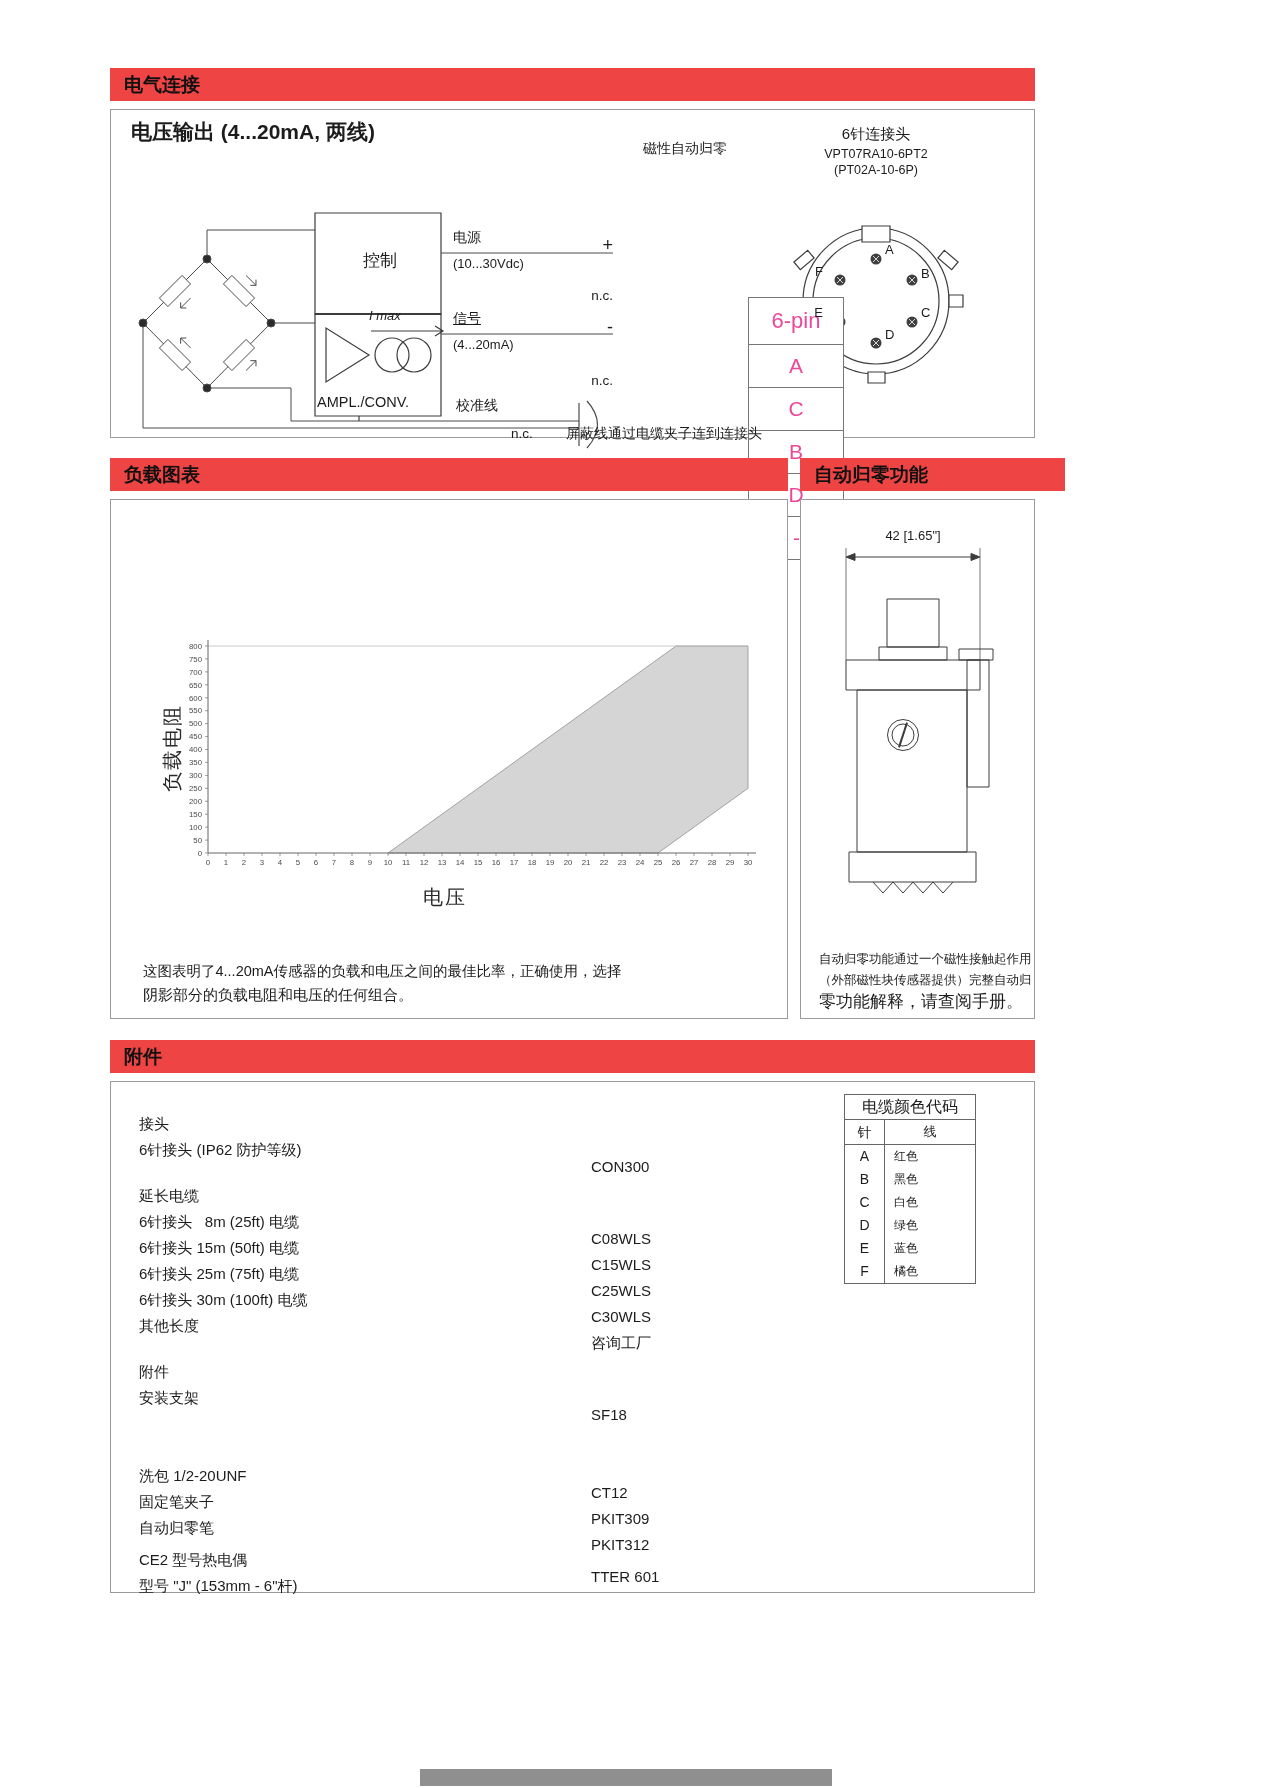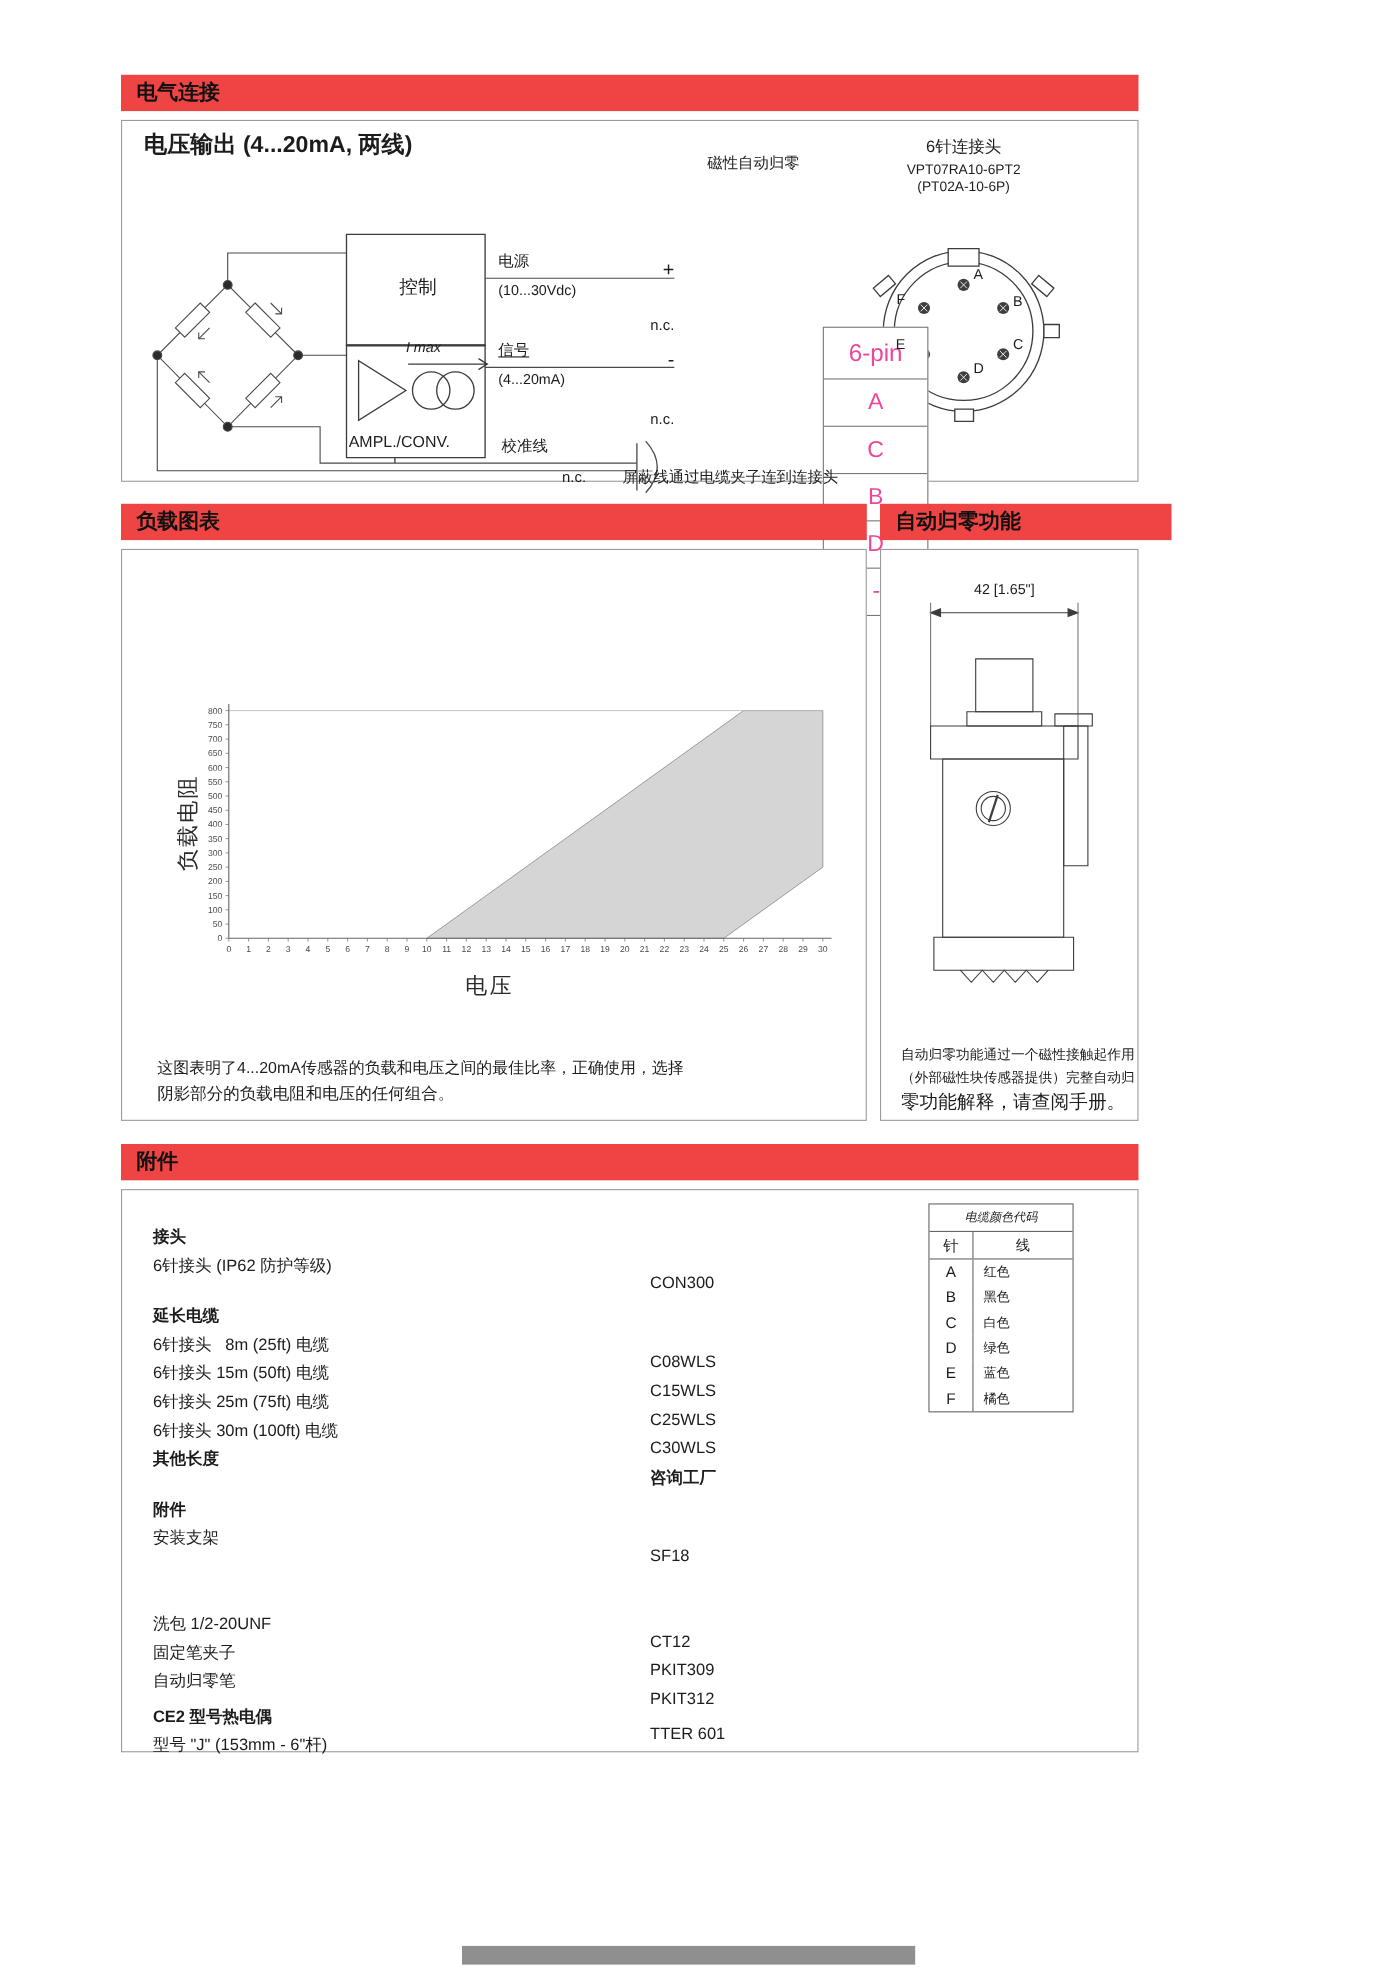--- a/index.html
+++ b/index.html
@@ -22,25 +22,25 @@
 
   
   .pin-table{position:absolute;left:637px;top:187px;width:96px;border:1px solid #777;box-sizing:border-box;background:#fff;}
   .pin-cell{border-top:1px solid #777;height:42px;display:flex;align-items:center;justify-content:center;font-size:21px;color:#ec4899;}
   .pin-cell.hdr{border-top:none;height:46px;font-size:22px;}
 
   
   .acc-row{position:absolute;left:0;width:100%;height:24px;font-size:15px;white-space:pre;}
   .acc-row .desc{position:absolute;left:28px;white-space:pre;}
   .acc-row .part{position:absolute;left:480px;white-space:pre;}
-  .acc-h{font-weight:bold;text-align:center;}
+  .acc-h{font-weight:normal;text-align:center;}
 
   
   .ct{position:absolute;left:733px;top:12px;width:132px;border:1px solid #666;box-sizing:border-box;background:#fff;}
-  .ct-title{height:24px;line-height:24px;text-align:center;font-size:11px;border-bottom:1px solid #666;font-style:italic;}
+  .ct-title{height:24px;line-height:24px;text-align:center;font-size:16px;border-bottom:1px solid #666;}
   .ct-row{display:flex;height:23px;line-height:23px;}
   .ct-row.hd{height:24px;line-height:24px;border-bottom:1px solid #666;font-size:13px;}
   .ct-c1{width:40px;text-align:center;font-size:14px;border-right:1px solid #666;box-sizing:border-box;}
   .ct-c2{flex:1;padding-left:9px;font-size:12px;}
 
   .footer-bar{position:absolute;left:420px;top:1769px;width:412px;height:17px;background:#8f8f8f;}
 </style>
 </head>
 <body>
 

